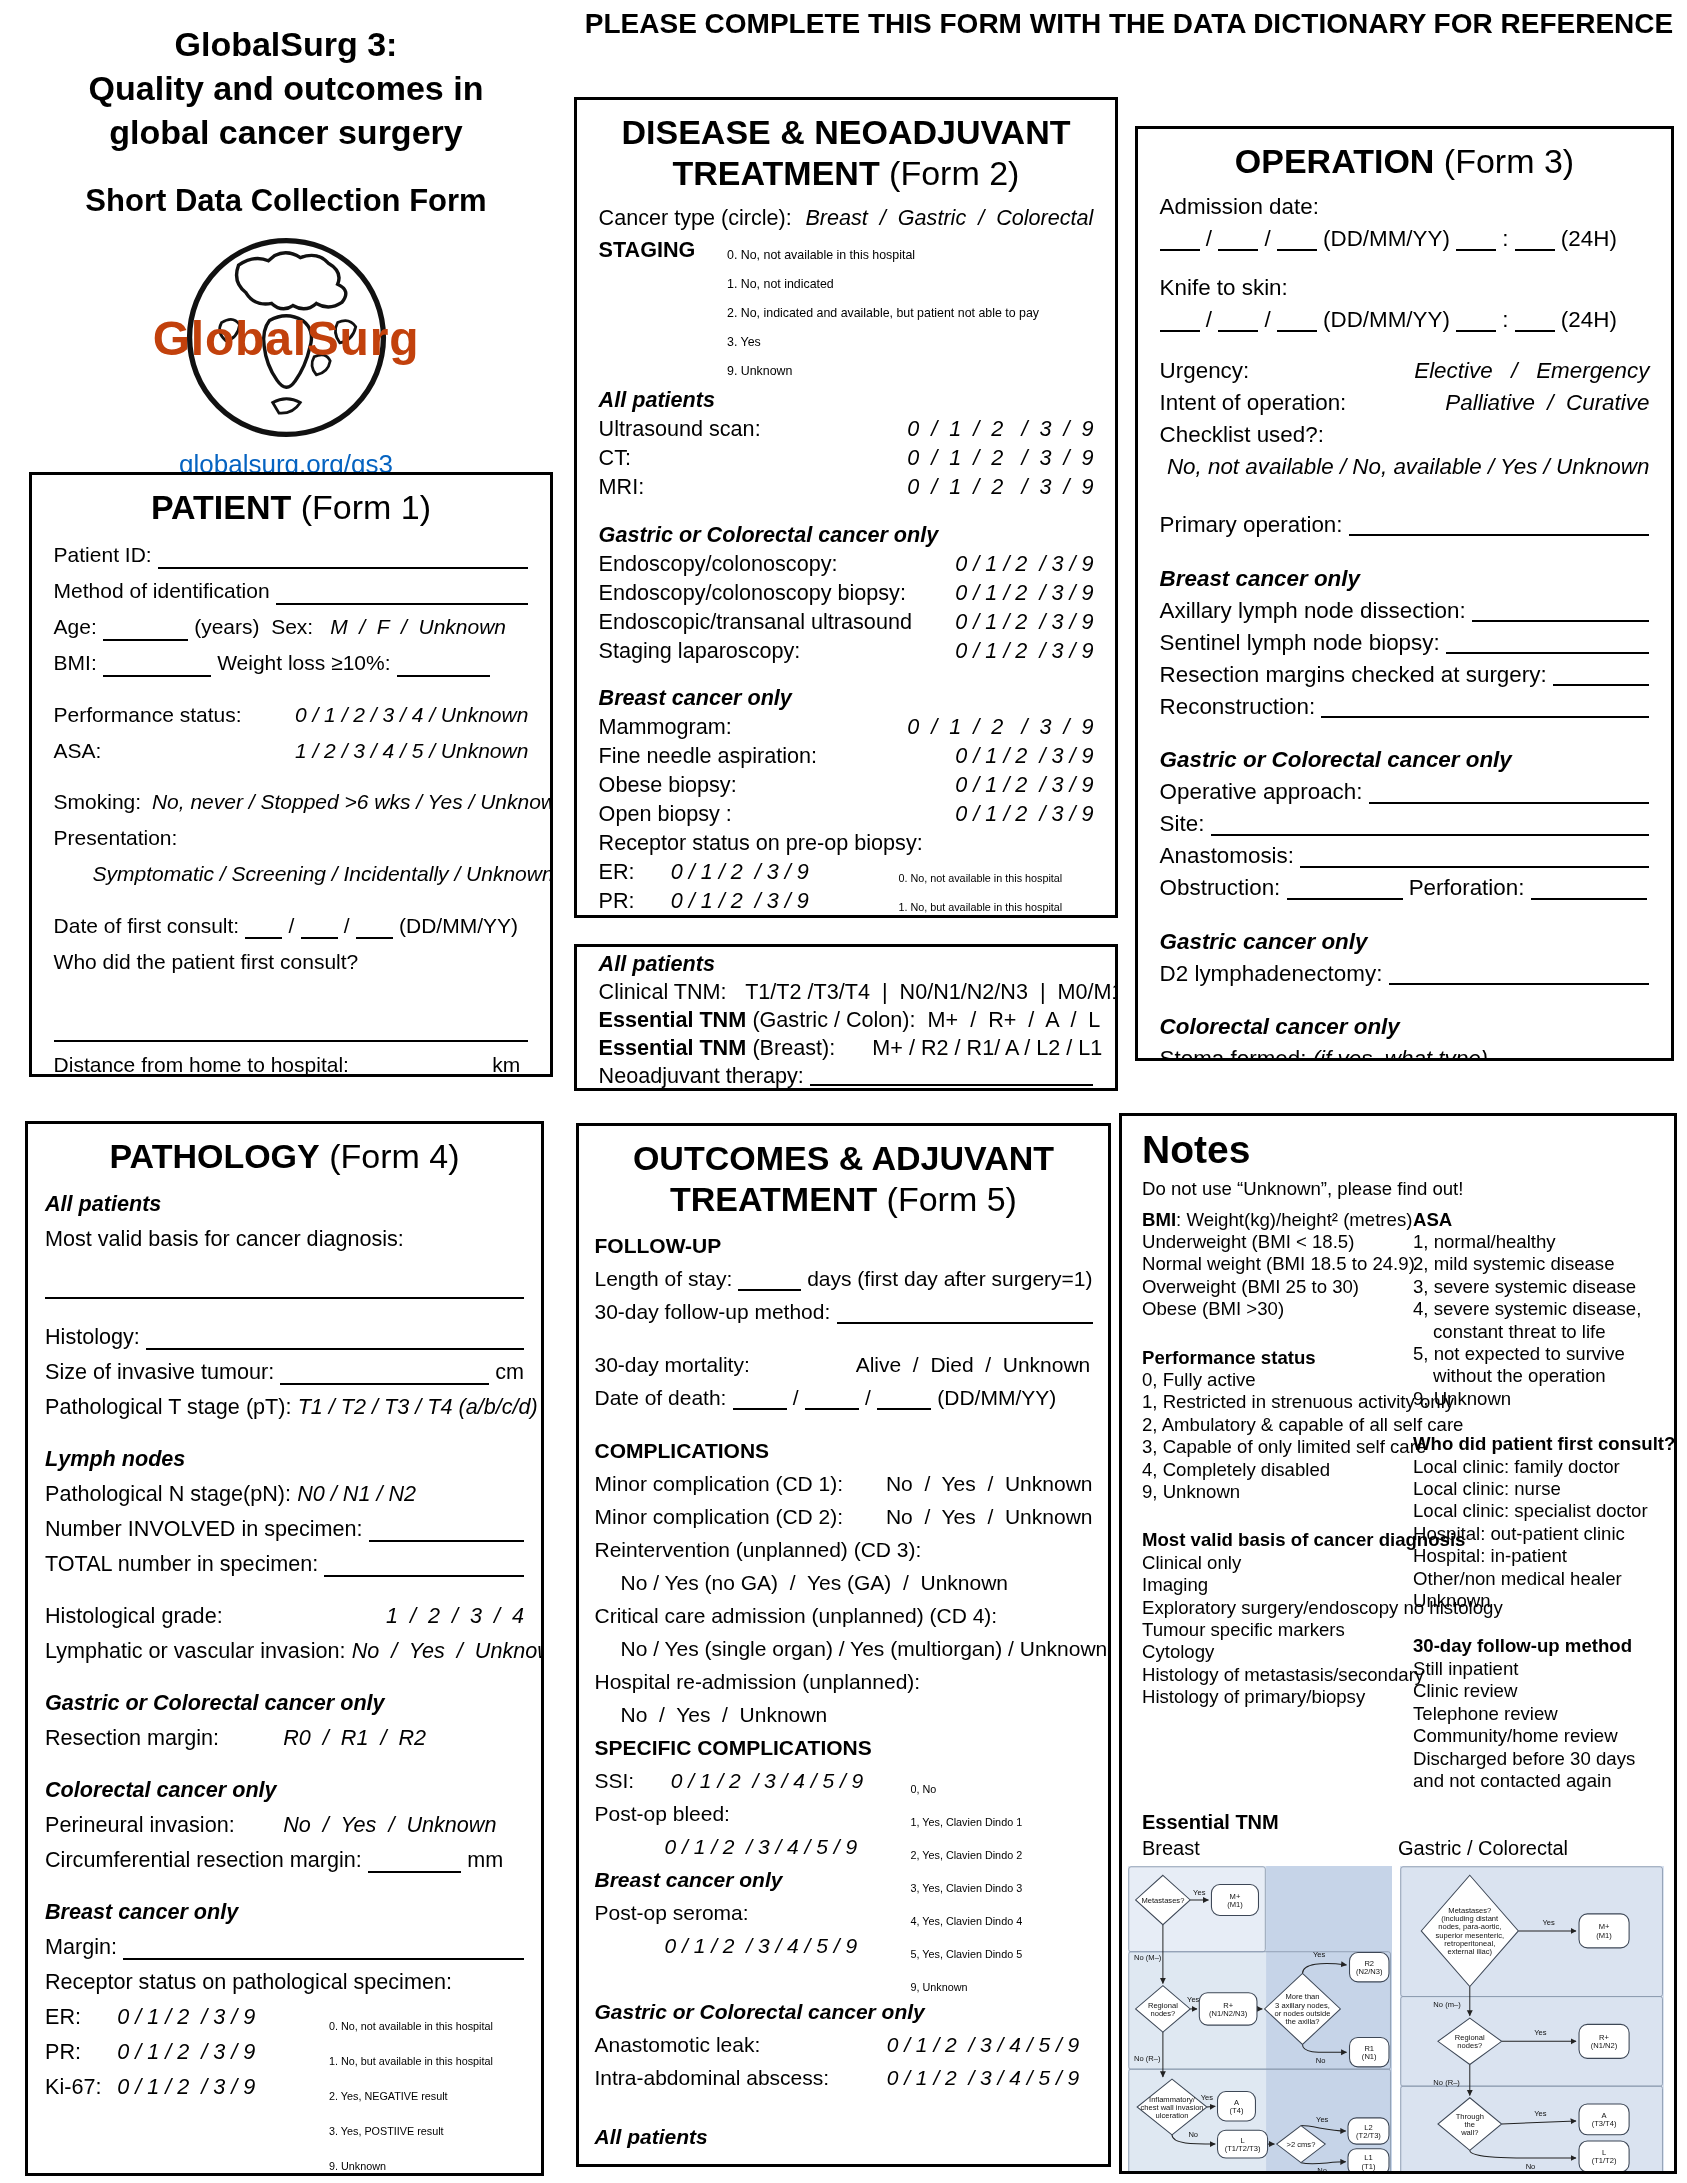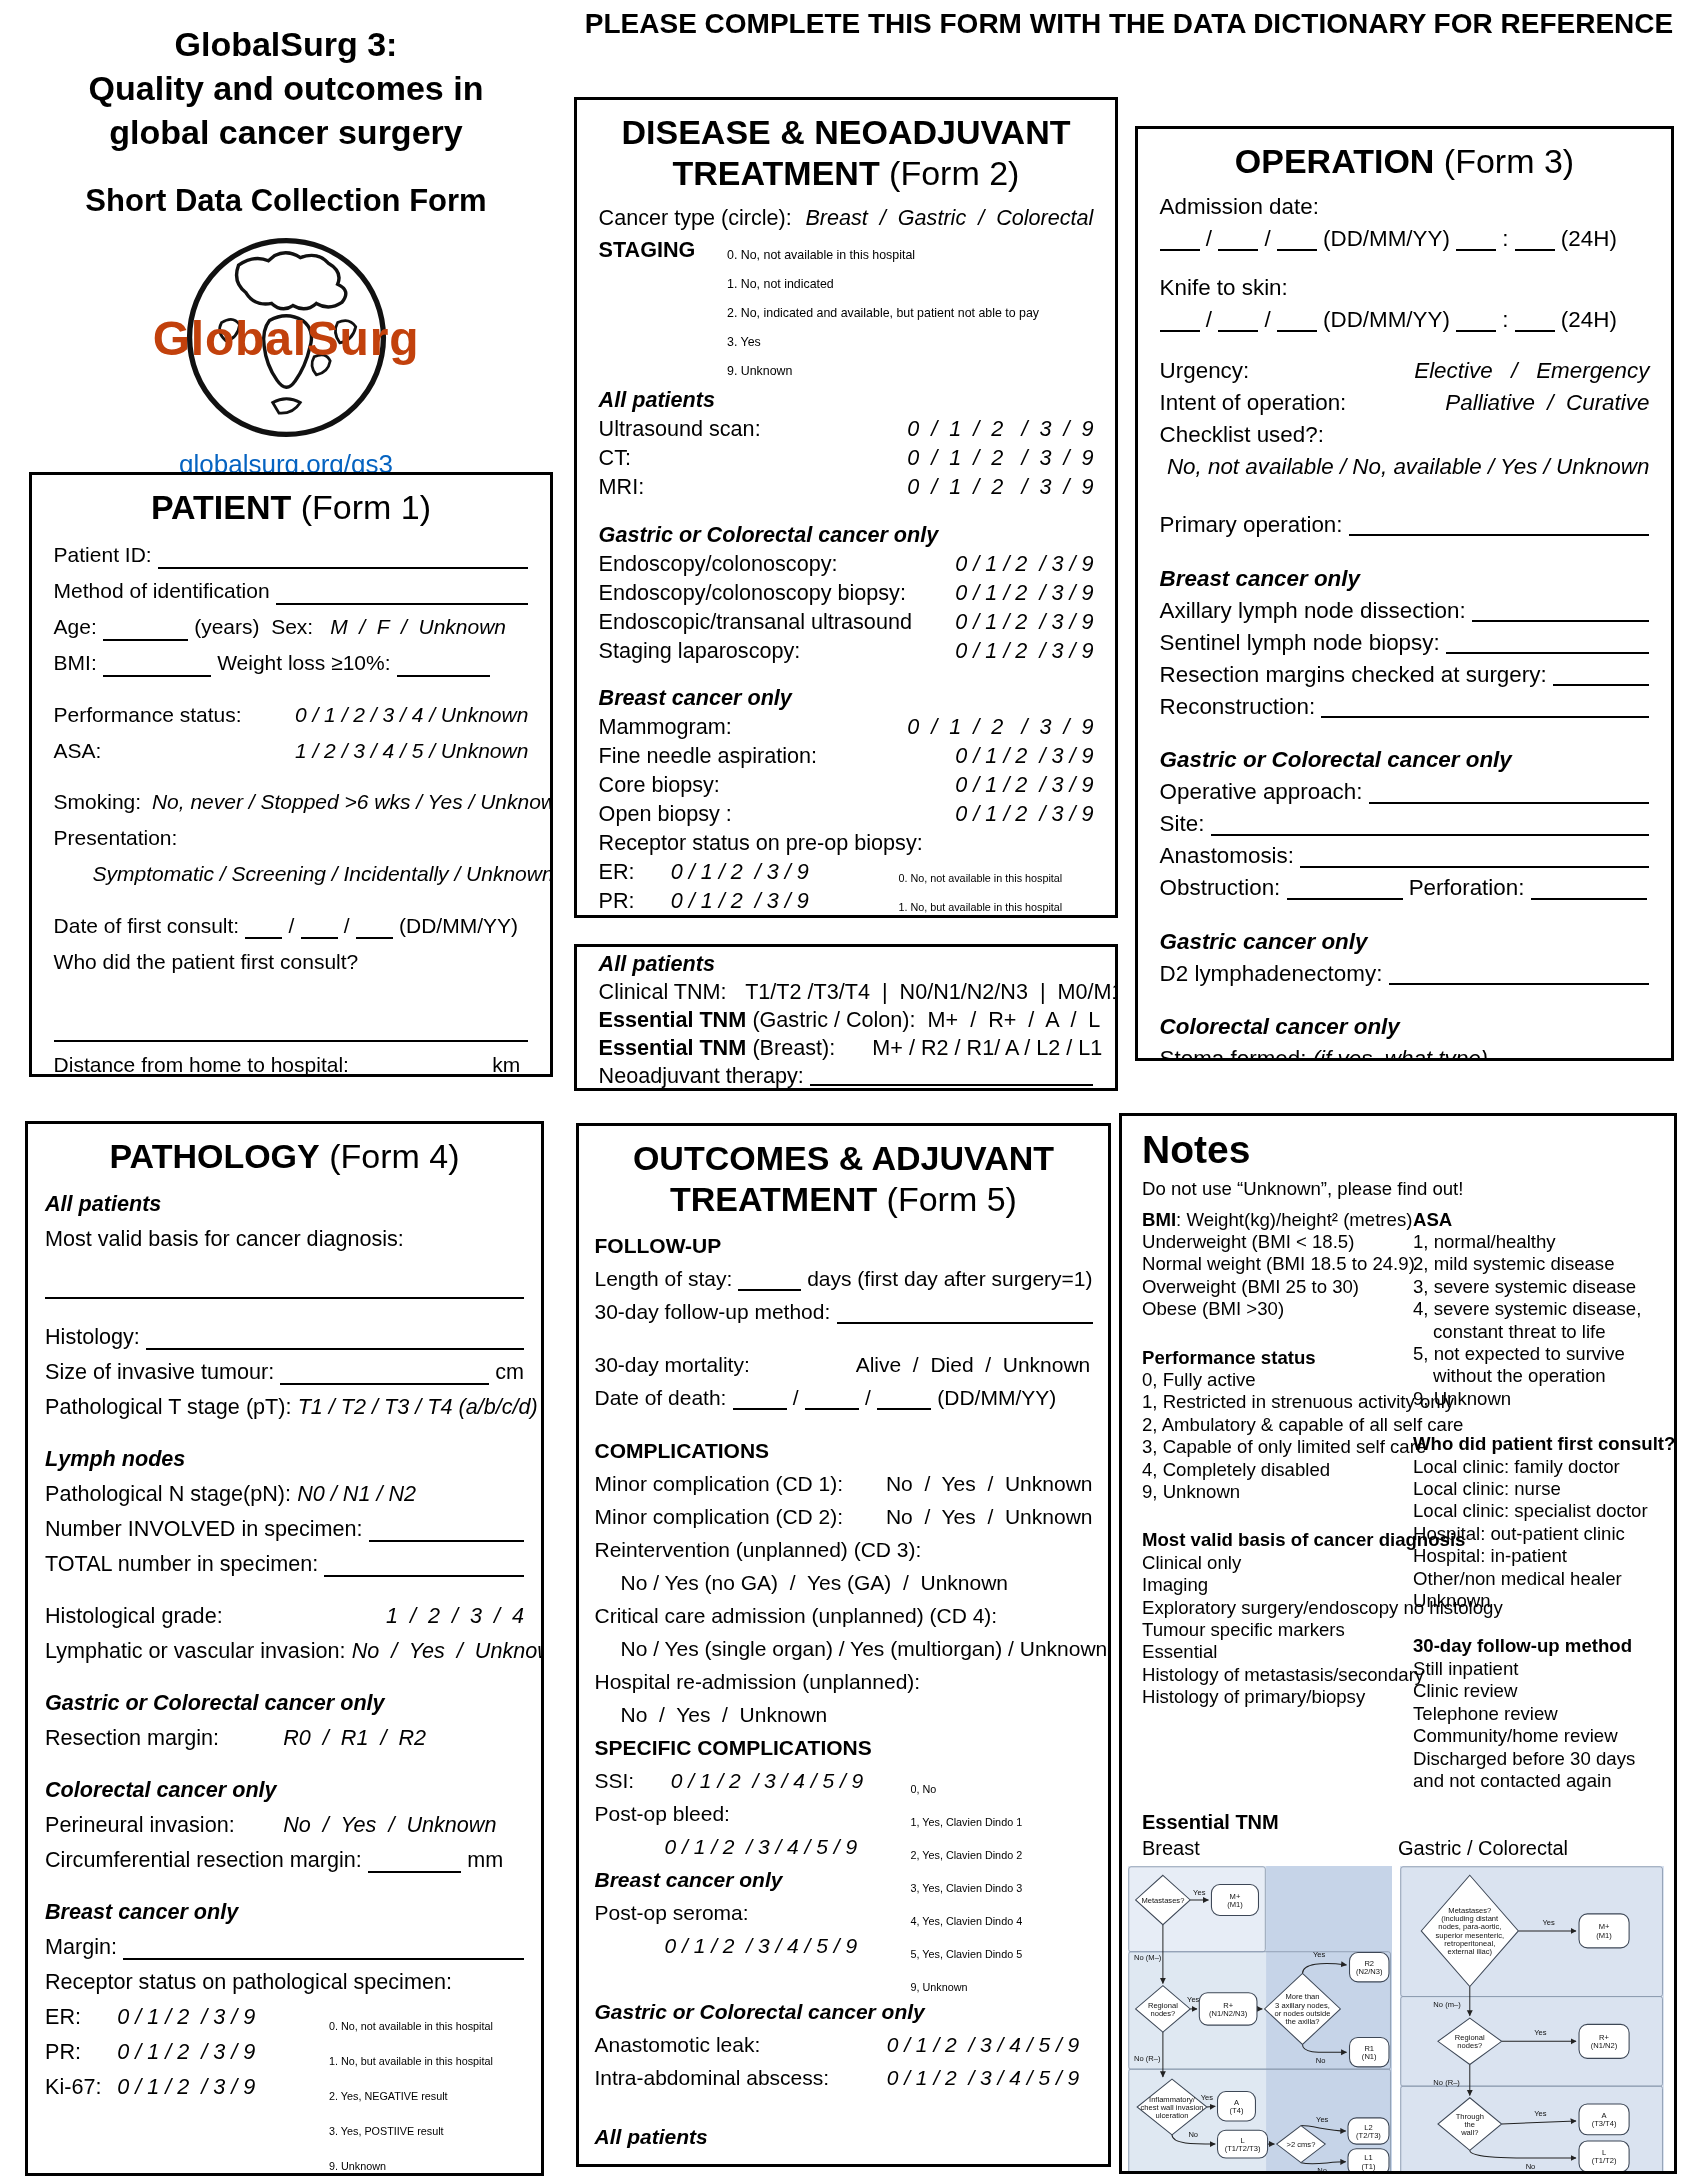--- a/index.html
+++ b/index.html
@@ -128,21 +128,21 @@
       <div class="row split"><span class="sg-l">CT:</span><span class="sg-i">0  /  1  /  2   /  3  /  9</span></div>
       <div class="row split"><span class="sg-l">MRI:</span><span class="sg-i">0  /  1  /  2   /  3  /  9</span></div>
       <div class="row" style="margin-top: 18.6px;"><span class="sg-bi">Gastric or Colorectal cancer only</span></div>
       <div class="row split"><span class="sg-l">Endoscopy/colonoscopy:</span><span class="sg-i">0 / 1 / 2  / 3 / 9</span></div>
       <div class="row split"><span class="sg-l">Endoscopy/colonoscopy biopsy:</span><span class="sg-i">0 / 1 / 2  / 3 / 9</span></div>
       <div class="row split"><span class="sg-l">Endoscopic/transanal ultrasound</span><span class="sg-i">0 / 1 / 2  / 3 / 9</span></div>
       <div class="row split"><span class="sg-l">Staging laparoscopy:</span><span class="sg-i">0 / 1 / 2  / 3 / 9</span></div>
       <div class="row" style="margin-top: 18.6px;"><span class="sg-bi">Breast cancer only</span></div>
       <div class="row split"><span class="sg-l">Mammogram:</span><span class="sg-i">0  /  1  /  2   /  3  /  9</span></div>
       <div class="row split"><span class="sg-l">Fine needle aspiration:</span><span class="sg-i">0 / 1 / 2  / 3 / 9</span></div>
-      <div class="row split"><span class="sg-l">Core biopsy:</span><span class="sg-i">0 / 1 / 2  / 3 / 9</span></div>
+      <div class="row split"><span class="sg-l">Obese biopsy:</span><span class="sg-i">0 / 1 / 2  / 3 / 9</span></div>
       <div class="row split"><span class="sg-l">Open biopsy :</span><span class="sg-i">0 / 1 / 2  / 3 / 9</span></div>
       <div class="row"><span class="sg-l">Receptor status on pre-op biopsy:</span></div>
       <div class="cols">
         <div class="col" style="flex: 1 1 0%;">
           <div class="row"><span class="sg-l" style="width: 66px;">ER:</span><span class="sg-i">0 / 1 / 2  / 3 / 9</span></div>
           <div class="row"><span class="sg-l" style="width: 66px;">PR:</span><span class="sg-i">0 / 1 / 2  / 3 / 9</span></div>
         </div>
         <div class="col" style="width: 195px;">
           <div class="row"><span class="sg-xs">0. No, not available in this hospital</span></div>
           <div class="row"><span class="sg-xs">1. No, but available in this hospital</span></div>
@@ -298,21 +298,21 @@
             <div class="row"><span class="sg-l">1, Restricted in strenuous activity only</span></div>
             <div class="row"><span class="sg-l">2, Ambulatory &amp; capable of all self care</span></div>
             <div class="row"><span class="sg-l">3, Capable of only limited self care</span></div>
             <div class="row"><span class="sg-l">4, Completely disabled</span></div>
             <div class="row"><span class="sg-l">9, Unknown</span></div>
             <div class="row" style="margin-top: 26px;"><span class="sg-b">Most valid basis of cancer diagnosis</span></div>
             <div class="row"><span class="sg-l">Clinical only</span></div>
             <div class="row"><span class="sg-l">Imaging</span></div>
             <div class="row"><span class="sg-l">Exploratory surgery/endoscopy no histology</span></div>
             <div class="row"><span class="sg-l">Tumour specific markers</span></div>
-            <div class="row"><span class="sg-l">Essential</span></div>
+            <div class="row"><span class="sg-l">Cytology</span></div>
             <div class="row"><span class="sg-l">Histology of metastasis/secondary</span></div>
             <div class="row"><span class="sg-l">Histology of primary/biopsy</span></div>
           </div>
           <div class="col" style="width: 241px;">
             <div class="row"><span class="sg-b">ASA</span></div>
             <div class="row"><span class="sg-l">1, normal/healthy</span></div>
             <div class="row"><span class="sg-l">2, mild systemic disease</span></div>
             <div class="row"><span class="sg-l">3, severe systemic disease</span></div>
             <div class="row"><span class="sg-l">4, severe systemic disease,</span></div>
             <div class="row" style="margin-left: 20px;"><span class="sg-l">constant threat to life</span></div>

